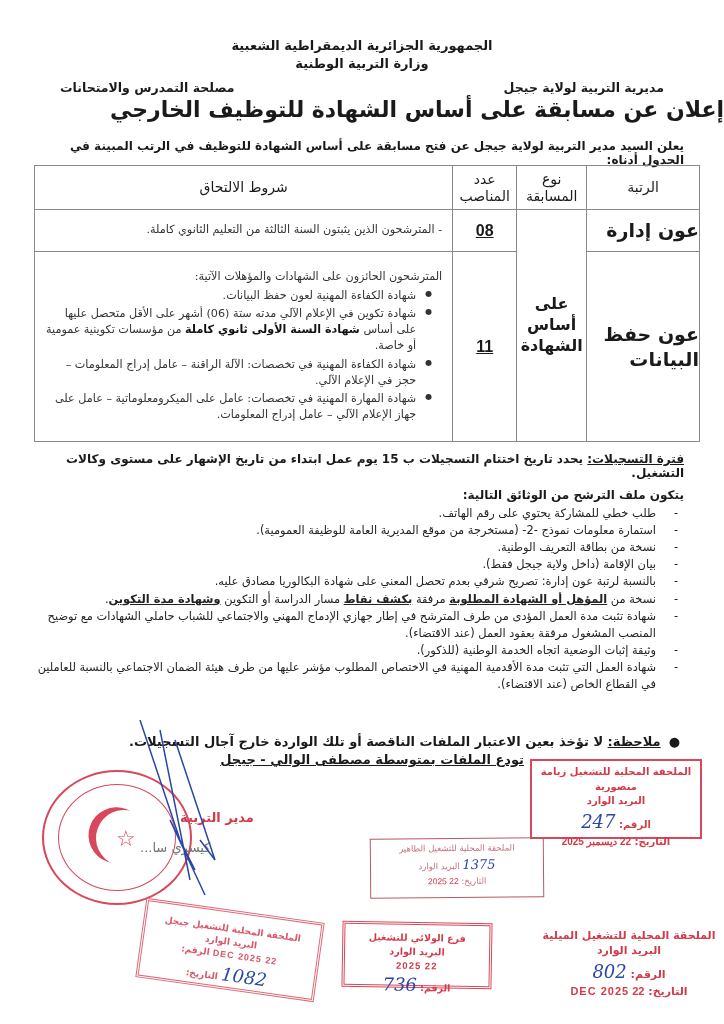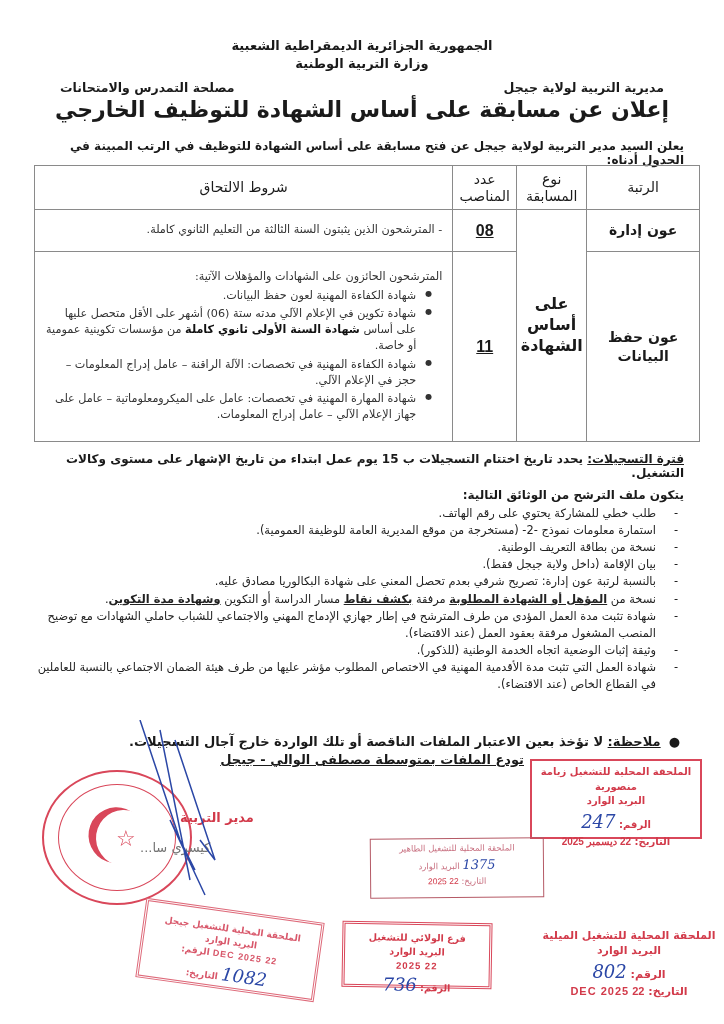--- a/index.html
+++ b/index.html
@@ -5,31 +5,31 @@
   * { box-sizing: border-box; margin: 0; padding: 0; }
   html, body { width: 724px; height: 1024px; background: #ffffff; overflow: hidden; }
   body { font-family: "DejaVu Sans", "Liberation Sans", sans-serif; color: #1a1a1a; position: relative; direction: rtl; }
   .page { position: absolute; left: 0; top: 0; width: 724px; height: 1024px; }
 
   .hdr-center { position: absolute; left: 0; right: 0; text-align: center; font-weight: bold; font-size: 13px; }
   #republic { top: 38px; }
   #ministry { top: 56px; }
   #directorate { position: absolute; right: 60px; top: 80px; font-weight: bold; font-size: 12.5px; }
   #service { position: absolute; left: 60px; top: 80px; font-weight: bold; font-size: 12.5px; }
-  #doc-title { position: absolute; left: 0; right: 0; top: 97px; text-align: center; font-weight: bold; font-size: 22px; letter-spacing: 0.2px; }
+  #doc-title { position: absolute; left: 0; right: 0; top: 97px; font-weight: bold; font-size: 22px; letter-spacing: 0.2px; }
   #intro { position: absolute; right: 40px; top: 139px; font-weight: bold; font-size: 12px; padding-left: 43px; }
 
   table.grid { position: absolute; left: 34px; top: 165px; width: 666px; border-collapse: collapse; font-size: 11px; }
   table.grid td, table.grid th { border: 1px solid #8a8a8a; vertical-align: middle; }
   table.grid th { font-weight: normal; font-size: 14px; text-align: center; height: 44px; line-height: 1.15; }
   .c-rank { width: 113px; }
   .c-type { width: 70px; }
   .c-count { width: 64px; }
   .c-cond { width: 419px; }
-  .rank-cell { text-align: center; font-weight: bold; font-size: 14px; line-height: 1.3; }
+  .rank-cell { text-align: right; font-weight: bold; font-size: 19px; line-height: 1.3; }
   .count-cell { text-align: center; font-weight: bold; font-size: 16px; text-decoration: underline; font-family: "Liberation Sans", sans-serif; }
   .type-cell { text-align: center; font-weight: bold; font-size: 16px; line-height: 1.3; }
   .cond-cell { padding: 4px 10px; font-size: 11.2px; line-height: 1.45; color: #333; }
   .row1 td { height: 42px; }
   .row2 td { height: 190px; }
   .cond-cell ul { list-style: none; margin-right: 10px; }
   .cond-cell li { position: relative; padding-right: 16px; margin-top: 2px; }
   .cond-cell li::before { content: "●"; position: absolute; right: 0; top: 0; font-size: 8px; color: #333; }
   .cond-cell b { color: #111; }
 

